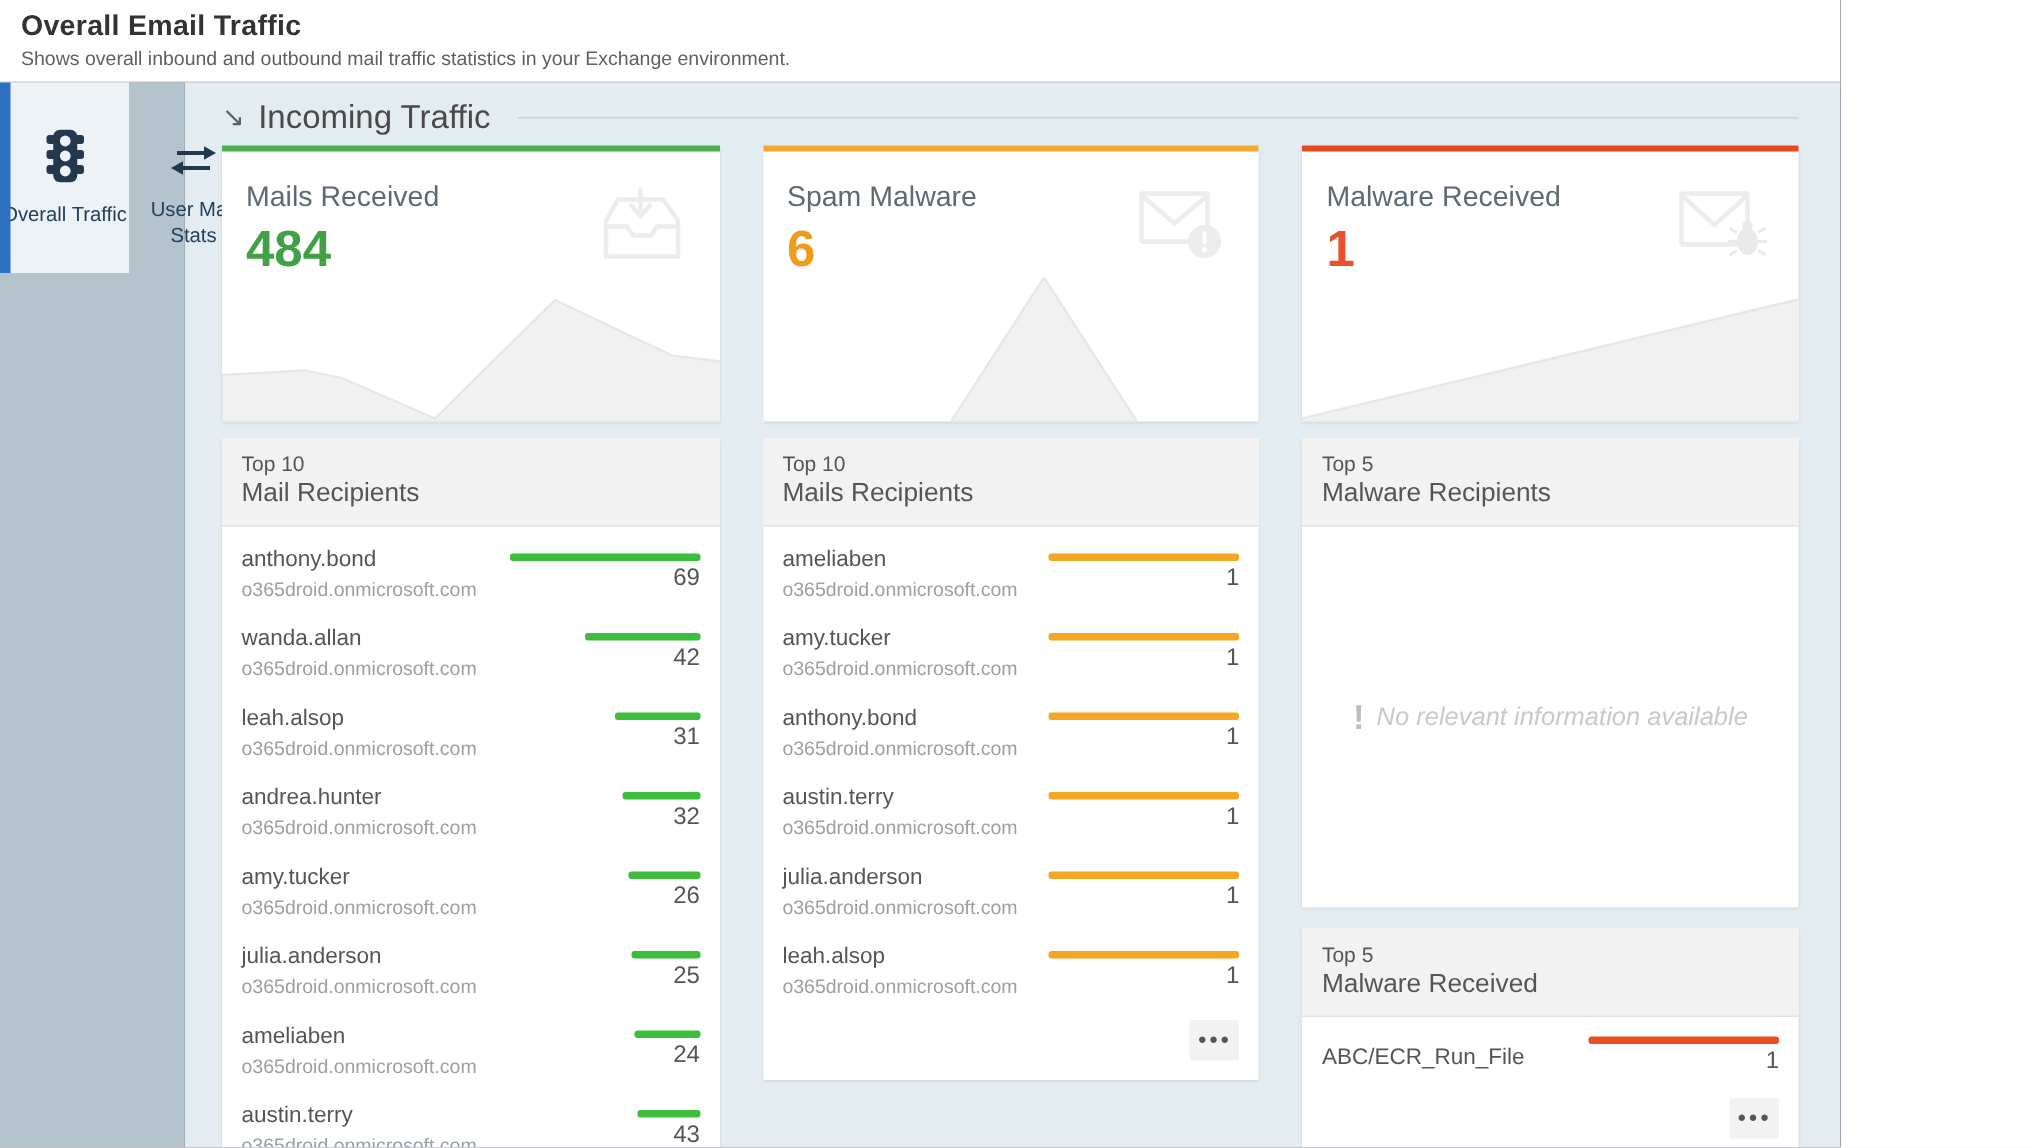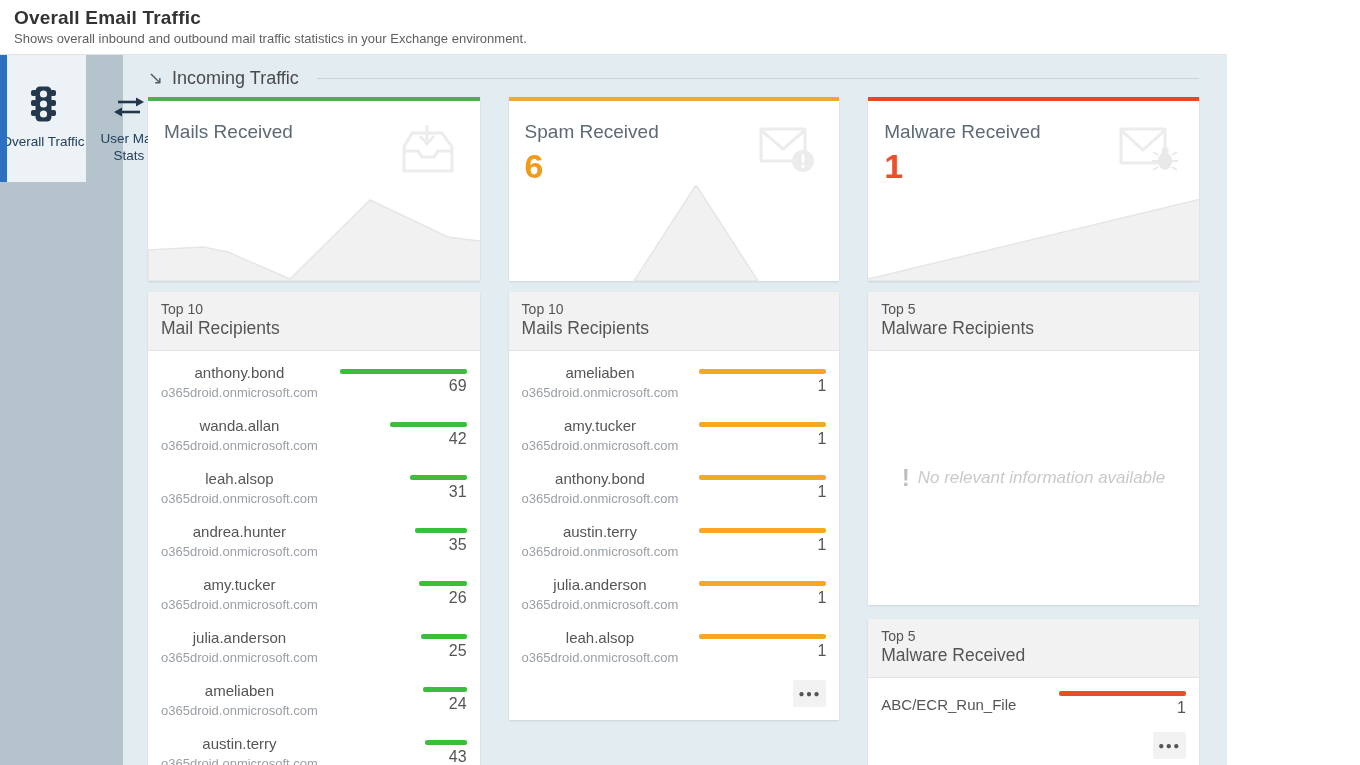--- a/index.html
+++ b/index.html
@@ -20,21 +20,21 @@
   .side-item .lbl { font-size:13.5px; line-height:1.25; margin-top:8px; width:86px; color:#24405c; }
   .side-item.active { height:127px; background:#edf2f6; }
   .side-item.active::before { content:""; position:absolute; left:0; top:0; bottom:0; width:7px; background:#2d6fc1; }
   .side-item.plain { height:150px; }
   .side-icon { display:block; }
 
   
   .main { flex:1; padding:0 28px 0 25px; background:#e3ecf1; overflow:hidden; }
   .section-head { display:flex; align-items:center; height:42px; padding-top:4px; }
   .section-arrow { font-size:18px; color:#55606a; margin-right:9px; line-height:1; }
-  .section-title { font-size:18px; color:#4a4a4a; white-space:nowrap; }
+  .section-title { font-size:22px; color:#4a4a4a; white-space:nowrap; }
   .section-rule { flex:1; height:1px; background:#c7d3da; margin-left:18px; }
 
   .grid { display:flex; gap:29px; align-items:flex-start; }
   .col { display:flex; flex-direction:column; }
   .col-1 { width:376px; } .col-2 { width:375px; } .col-3 { width:375px; }
 
   
   .card { position:relative; height:184px; background:#ffffff; border-top:4px solid #ccc;
           box-shadow:0 1px 2px rgba(0,0,0,.10); overflow:hidden; }
   .card-green  { border-top-color:#4caf50; }
@@ -48,21 +48,21 @@
   .card-icon { position:absolute; top:22px; right:20px; }
   .card-wave { position:absolute; left:0; right:0; bottom:0; display:block; }
 
   
   .panel { background:#ffffff; box-shadow:0 1px 2px rgba(0,0,0,.10); margin-top:11px; }
   .panel-head { background:#f2f2f2; border-bottom:1px solid #e3e3e3; padding:9px 13px 11px; }
   .panel-top-label { font-size:14px; color:#555; }
   .panel-title { font-size:17.5px; color:#555; margin-top:1px; }
   .panel-body { padding-top:5px; }
   .row { display:flex; align-items:center; justify-content:space-between; padding:8px 13px 9px; }
-  .row-text { min-width:0;text-align:center; }
+  .row-text { min-width:0; }
   .row-name { font-size:15px; color:#555; }
   .row-domain { font-size:13px; color:#9aa0a6; margin-top:4px; }
   .row-bar-col { width:127px; flex-shrink:0; display:flex; flex-direction:column; align-items:flex-end; }
   .bar { height:5px; border-radius:2px; align-self:flex-end; }
   .green-bars  .bar { background:#3cbd3c; }
   .orange-bars .bar { background:#f5a623; }
   .red-bars    .bar { background:#e8501f; }
   .row-value { font-size:16px; color:#555; margin-top:3px; }
   .more-row { display:flex; justify-content:flex-end; padding:6px 13px 13px; }
   .more-btn { background:#f2f2f2; border:none; border-radius:2px; width:33px; height:27px;
@@ -122,20 +122,21 @@
         <span class="section-arrow">↘</span>
         <span class="section-title">Incoming Traffic</span>
         <span class="section-rule"></span>
       </div>
 
       <div class="grid">
 
         <div class="col col-1">
           <div class="card card-green">
             <div class="card-title">Mails Received</div>
+            <div class="card-value">484</div>
             <span class="card-icon">
               <svg width="66" height="52" viewBox="0 0 66 52" fill="none" stroke="#ececec" stroke-width="3">
                 <path d="M10 24 L18 10 H48 L58 24 V48 H10 Z"></path>
                 <path d="M10 28 H24 L28 34 H40 L44 28 H58"></path>
                 <path d="M33 2 V18"></path>
                 <path d="M26 13 L33 21 L40 13" fill="none"></path>
               </svg>
             </span>
             <svg class="card-wave" width="376" height="96" viewBox="0 0 376 96" preserveAspectRatio="none">
               <polygon points="0,65 55,62 80,67 142,94 222,15 300,52 340,57 376,44 376,96 0,96" fill="#f1f1f1" stroke="#e6e6e6" stroke-width="1.5"></polygon>
@@ -182,21 +183,21 @@
                   </div>
                 </div>
 
                 <div class="row">
                   <div class="row-text">
                     <div class="row-name">andrea.hunter</div>
                     <div class="row-domain">o365droid.onmicrosoft.com</div>
                   </div>
                   <div class="row-bar-col">
                     <div class="bar" style="width: 52px;"></div>
-                    <div class="row-value">35</div>
+                    <div class="row-value">32</div>
                   </div>
                 </div>
 
                 <div class="row">
                   <div class="row-text">
                     <div class="row-name">amy.tucker</div>
                     <div class="row-domain">o365droid.onmicrosoft.com</div>
                   </div>
                   <div class="row-bar-col">
                     <div class="bar" style="width: 48px;"></div>
@@ -235,21 +236,21 @@
                     <div class="bar" style="width: 42px;"></div>
                     <div class="row-value">43</div>
                   </div>
                 </div>
               </div>
           </div>
         </div>
 
         <div class="col col-2">
           <div class="card card-orange">
-            <div class="card-title">Spam Received</div>
+            <div class="card-title">Spam Malware</div>
             <div class="card-value">6</div>
             <span class="card-icon">
               <svg width="66" height="52" viewBox="0 0 66 52">
                 <rect x="8" y="6" width="44" height="32" rx="1" fill="none" stroke="#ececec" stroke-width="3"></rect>
                 <path d="M9 8 L30 26 L51 8" fill="none" stroke="#ececec" stroke-width="3"></path>
                 <circle cx="50" cy="38" r="11" fill="#ececec"></circle>
                 <rect x="48.6" y="31" width="2.8" height="9" rx="1.4" fill="#ffffff"></rect>
                 <circle cx="50" cy="43.5" r="1.8" fill="#ffffff"></circle>
               </svg>
             </span>

